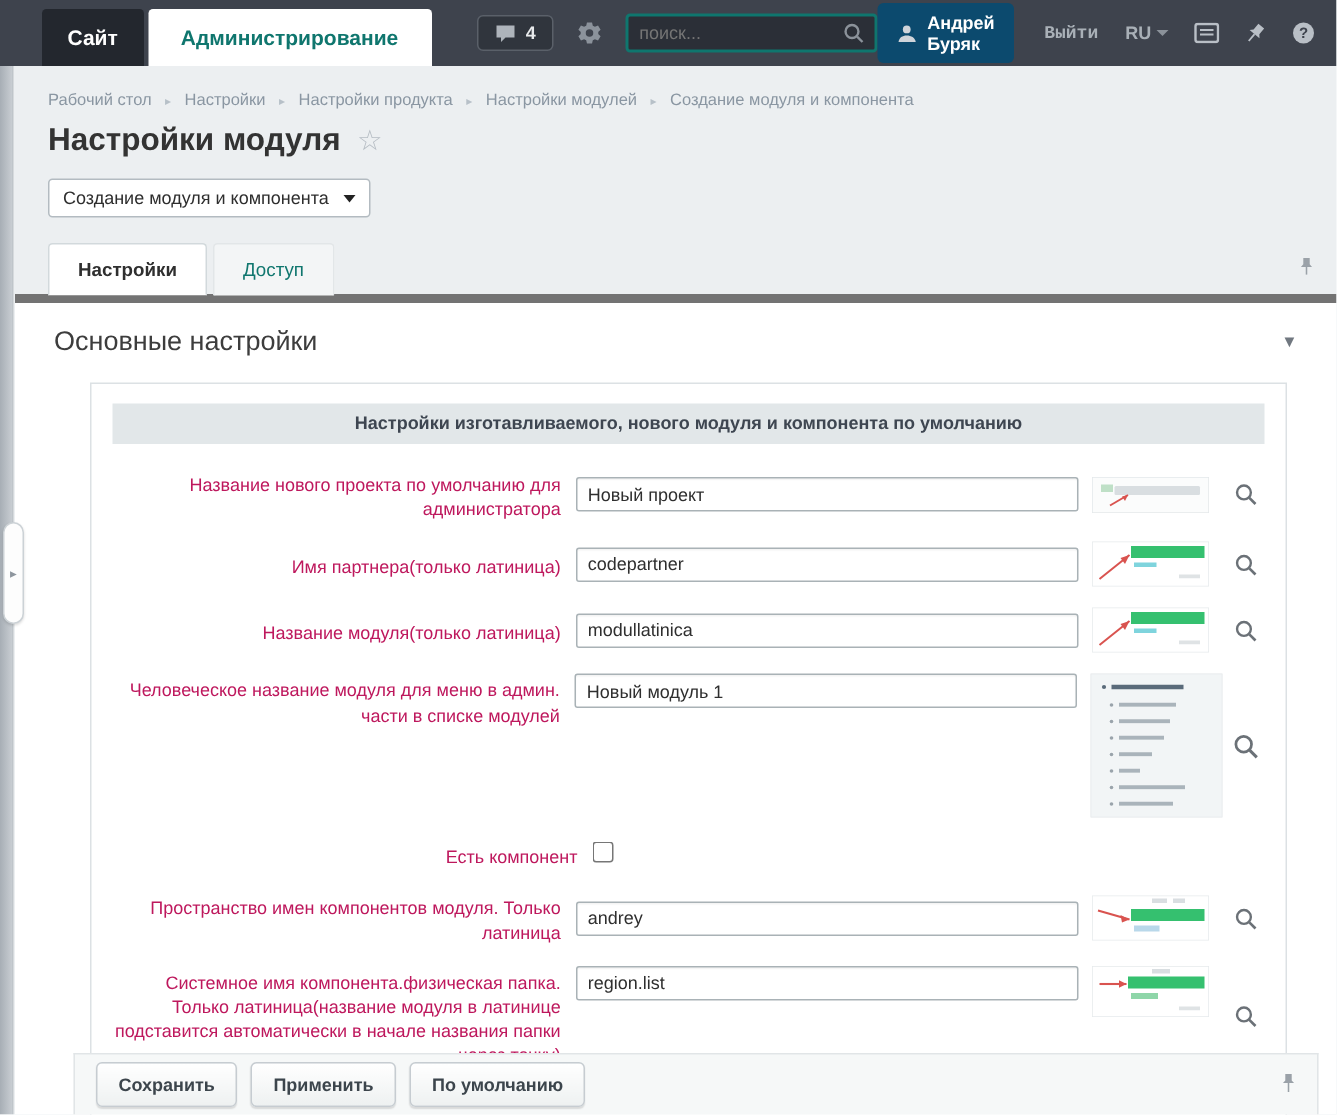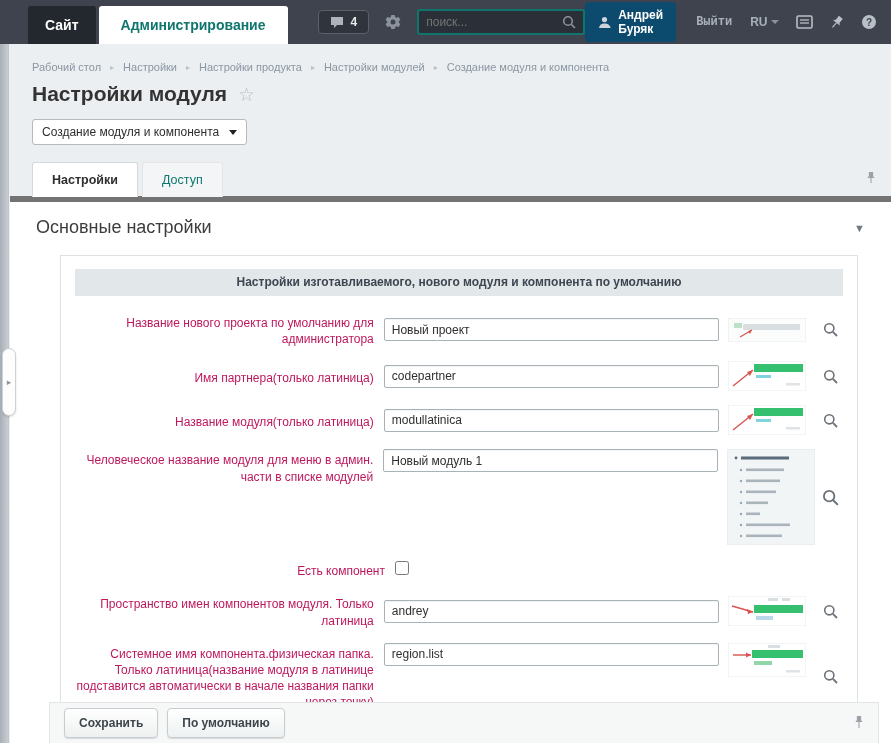--- a/index.html
+++ b/index.html
@@ -413,20 +413,21 @@
             <circle cx="6.3" cy="6.3" r="4.6" fill="none" stroke="#6b7177" stroke-width="1.6"></circle>
             <line x1="9.9" y1="9.9" x2="14" y2="14" stroke="#6b7177" stroke-width="1.8"></line>
           </svg>
       </div>
     </div>
 
   </div>
 
   <div class="footer">
     <button class="btn">Сохранить</button>
+    <button class="btn">Применить</button>
     <button class="btn">По умолчанию</button>
     <div class="footer-pin">
       <svg width="12" height="16" viewBox="0 0 14 16">
           <g fill="#9aa1a8">
             <path d="M4.5 1h5v5l1.8 2H2.7l1.8-2z"></path>
             <rect x="6.4" y="8" width="1.2" height="7"></rect>
           </g>
         </svg>
     </div>
   </div>

